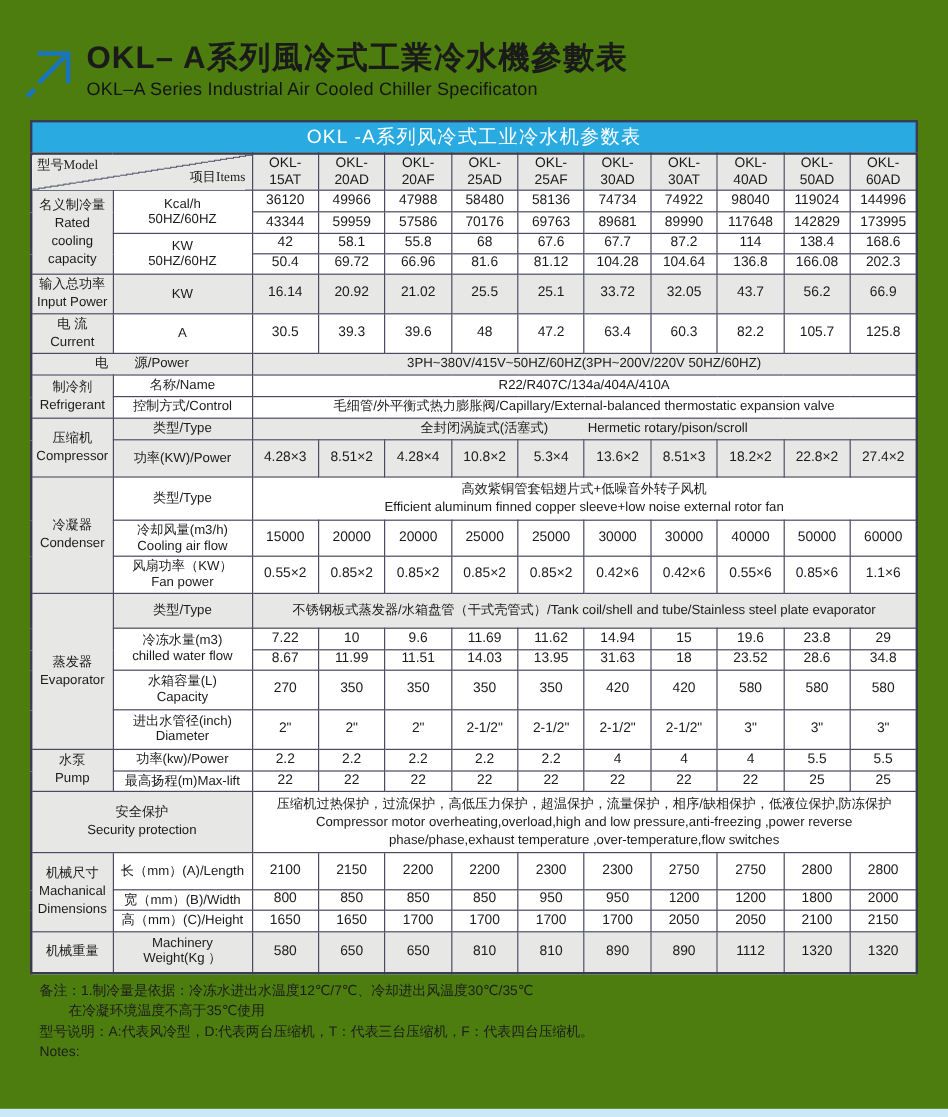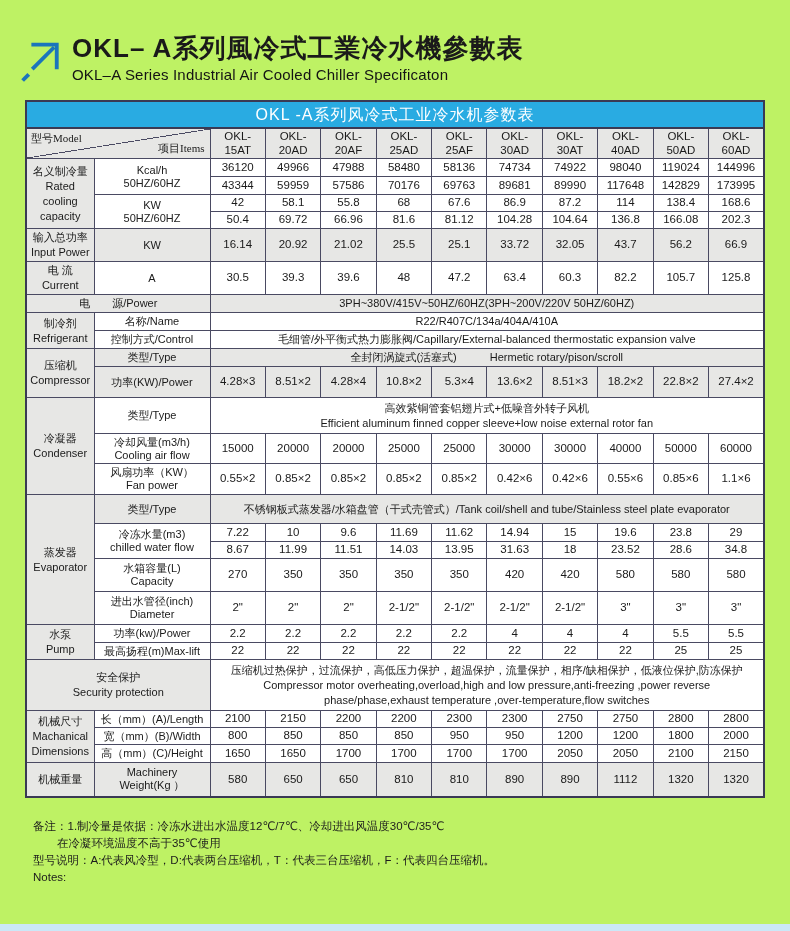--- a/index.html
+++ b/index.html
@@ -1,16 +1,16 @@
 <!DOCTYPE html>
 <html><head>
 <meta charset="utf-8">
 <style>
   html,body{margin:0;padding:0;background:#fff;}
-  .page{position:relative;width:790px;height:931px;background:#bef264;overflow:hidden;
+  .page{position:relative;width:790px;height:931px;background:#4d7c0f;overflow:hidden;
         font-family:"Liberation Sans","DejaVu Sans",sans-serif;color:#1a1a1a;}
 
   
   .hdr{position:absolute;left:20px;top:33px;display:flex;align-items:flex-start;}
   .arrow{width:42px;height:52px;flex:0 0 auto;margin-top:4px;}
   .titles{margin-left:10px;}
   .titles h1{margin:0;font-size:26px;font-weight:600;letter-spacing:1px;line-height:30px;}
   .titles h2{margin:3px 0 0 0;font-size:15px;font-weight:400;letter-spacing:.2px;line-height:18px;color:#141414;}
 
   
@@ -130,21 +130,21 @@
             <td class="val">173995</td>
           </tr>
           <tr style="height: 17px;">
             <td class="item" rowspan="2">KW
 50HZ/60HZ</td>
             <td class="val">42</td>
             <td class="val">58.1</td>
             <td class="val">55.8</td>
             <td class="val">68</td>
             <td class="val">67.6</td>
-            <td class="val">86.9</td>
+            <td class="val">67.7</td>
             <td class="val">87.2</td>
             <td class="val">114</td>
             <td class="val">138.4</td>
             <td class="val">168.6</td>
           </tr>
           <tr style="height: 17px;">
             <td class="val">50.4</td>
             <td class="val">69.72</td>
             <td class="val">66.96</td>
             <td class="val">81.6</td>
@@ -340,21 +340,21 @@
             <td class="val">22</td>
             <td class="val">25</td>
             <td class="val">25</td>
           </tr>
           <tr style="height: 51px;">
             <td class="glabel" colspan="2" rowspan="1">安全保护
 Security protection</td>
             <td class="span" colspan="10">压缩机过热保护，过流保护，高低压力保护，超温保护，流量保护，相序/缺相保护，低液位保护,防冻保护
 Compressor motor overheating,overload,high and low pressure,anti-freezing ,power reverse phase/phase,exhaust temperature ,over-temperature,flow switches</td>
           </tr>
-          <tr style="height: 17px;">
+          <tr style="height: 31px;">
             <td class="glabel" rowspan="3">机械尺寸
 Machanical
 Dimensions</td>
             <td class="item">长（mm）(A)/Length</td>
             <td class="val">2100</td>
             <td class="val">2150</td>
             <td class="val">2200</td>
             <td class="val">2200</td>
             <td class="val">2300</td>
             <td class="val">2300</td>

